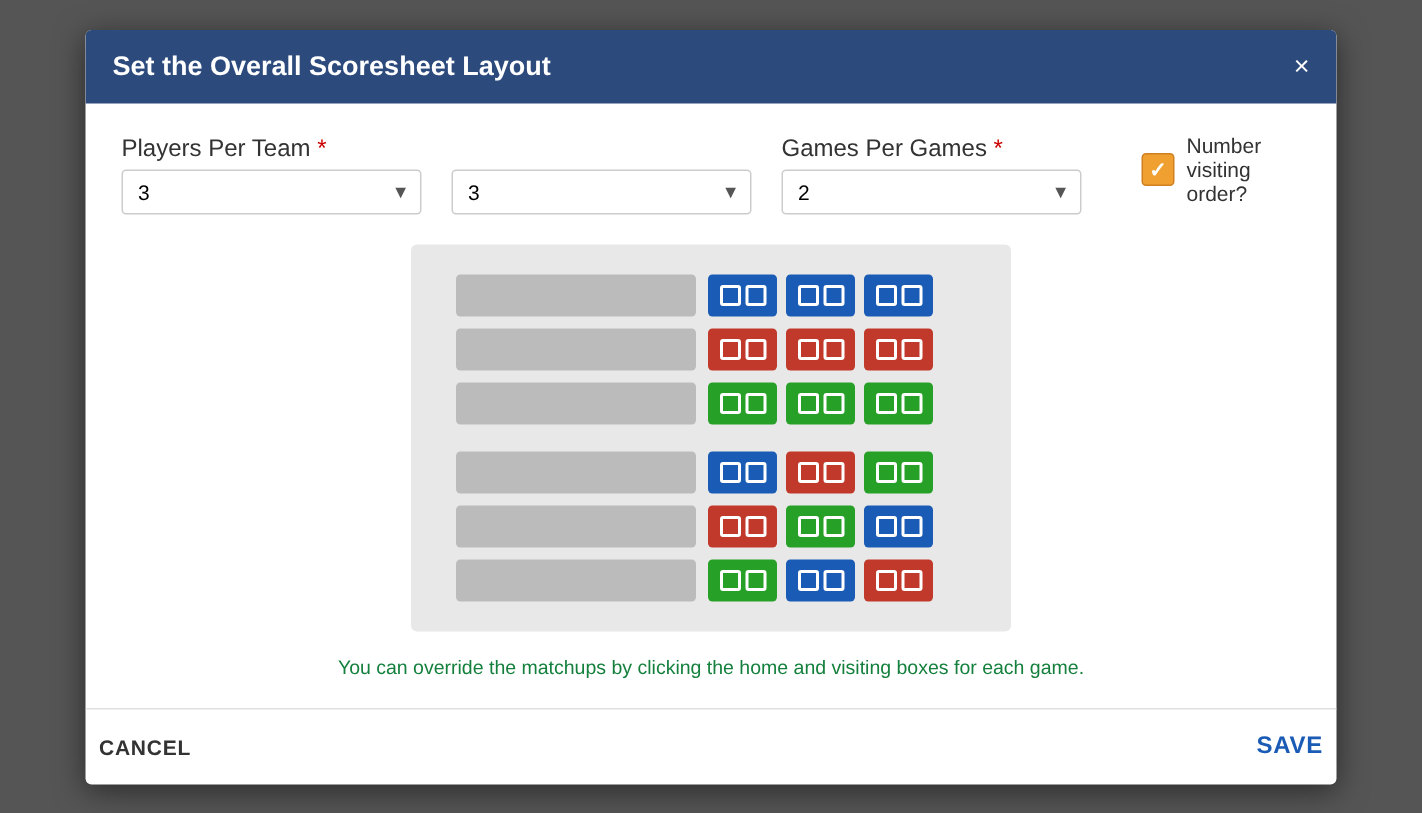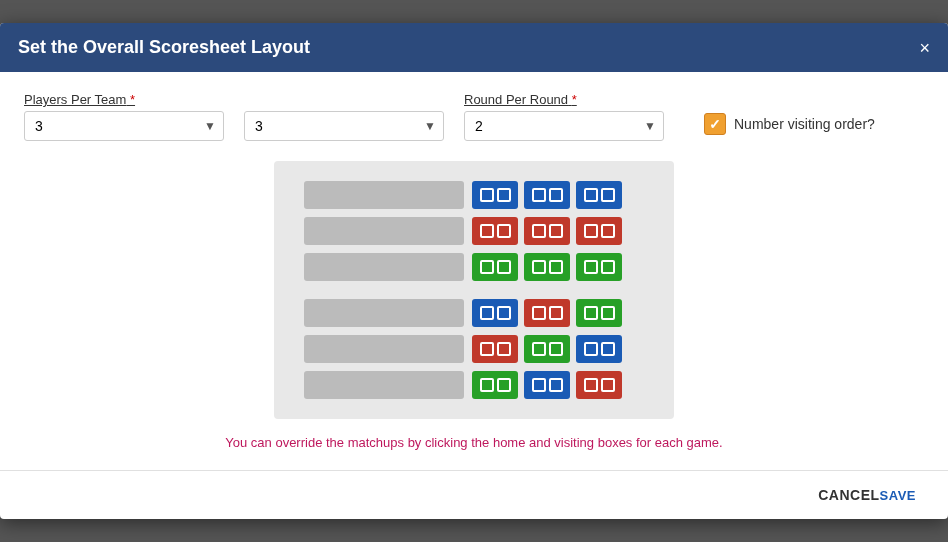--- a/index.html
+++ b/index.html
@@ -5,21 +5,21 @@
     * { box-sizing: border-box; margin: 0; padding: 0; }
     body {
       background: #555;
       display: flex;
       align-items: center;
       justify-content: center;
       min-height: 100vh;
       font-family: Arial, sans-serif;
     }
     .dialog {
-      width: 948px;
+      width: 834px;
       background: #fff;
       border-radius: 4px;
       overflow: hidden;
       box-shadow: 0 4px 20px rgba(0,0,0,0.5);
     }
     .dialog-header {
       background: #2c4a7c;
       color: #fff;
       padding: 14px 18px;
       display: flex;
@@ -46,23 +46,22 @@
       align-items: flex-end;
       gap: 20px;
       margin-bottom: 20px;
     }
     .control-group {
       display: flex;
       flex-direction: column;
       gap: 4px;
     }
     .control-label {
-      font-size: 13px;
+      font-size: 16px;
       color: #333;
-      text-decoration: underline;
     }
     .control-label .required {
       color: #c00;
     }
     .select-wrapper {
       position: relative;
       display: flex;
       align-items: center;
     }
     .select-wrapper select {
@@ -163,45 +162,46 @@
     .inner-box {
       width: 14px;
       height: 14px;
       border: 2px solid #fff;
       border-radius: 2px;
       flex-shrink: 0;
     }
 
     .hint-text {
       text-align: center;
-      color: #be185d;
+      color: #15803d;
       font-size: 13px;
       margin-top: 16px;
     }
 
     .dialog-footer {
       display: flex;
-      justify-content: flex-end;
-      padding: 16px 32px;
+      justify-content: space-between;
+      gap: 20px;
+      padding: 16px 9px;
       border-top: 1px solid #e0e0e0;
     }
     .btn-cancel {
       background: none;
       border: none;
       color: #333;
       font-size: 14px;
       font-weight: bold;
       cursor: pointer;
       letter-spacing: 0.5px;
     }
     .btn-save {
       background: none;
       border: none;
       color: #1a5bb5;
-      font-size: 13px;
+      font-size: 16px;
       font-weight: bold;
       cursor: pointer;
       letter-spacing: 0.5px;
     }
   </style>
 </head>
 <body>
 
 <div class="dialog">
 
@@ -231,21 +231,21 @@
         <div class="select-wrapper">
           <select>
             <option value="3">3</option>
           </select>
           <span class="select-arrow">▼</span>
         </div>
       </div>
 
       <div class="control-group">
         <label class="control-label">
-          <span>Round Per Round</span>
+          <span>Games Per Games</span>
           <span class="required">*</span>
         </label>
         <div class="select-wrapper">
           <select>
             <option value="2">2</option>
           </select>
           <span class="select-arrow">▼</span>
         </div>
       </div>
 

